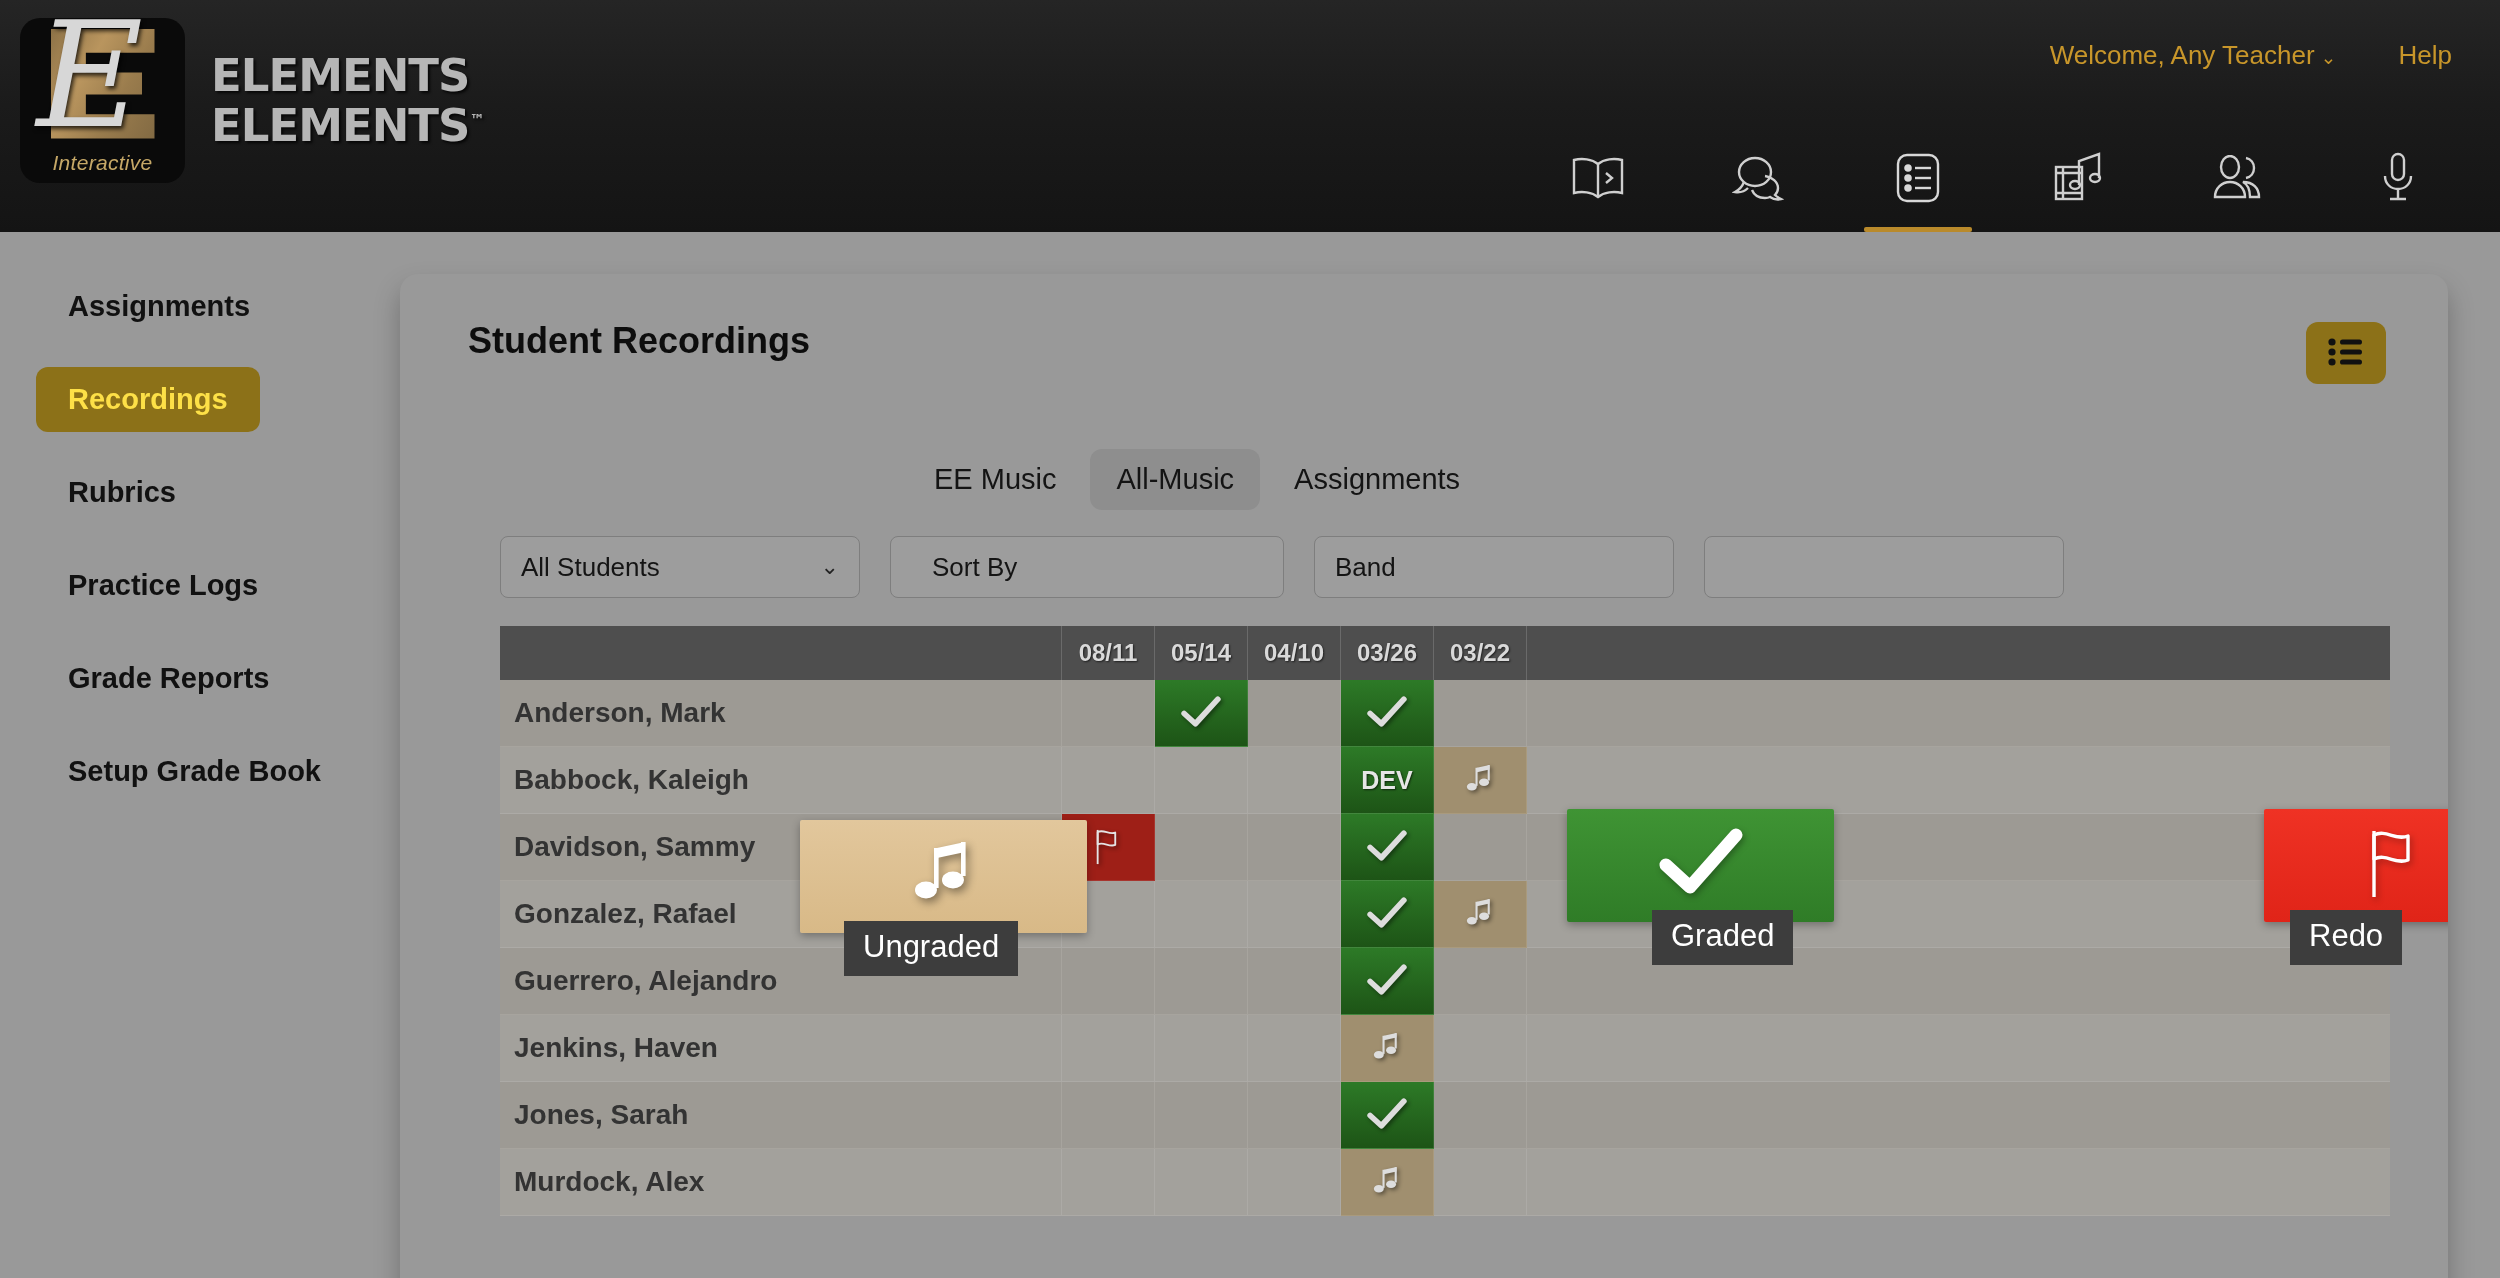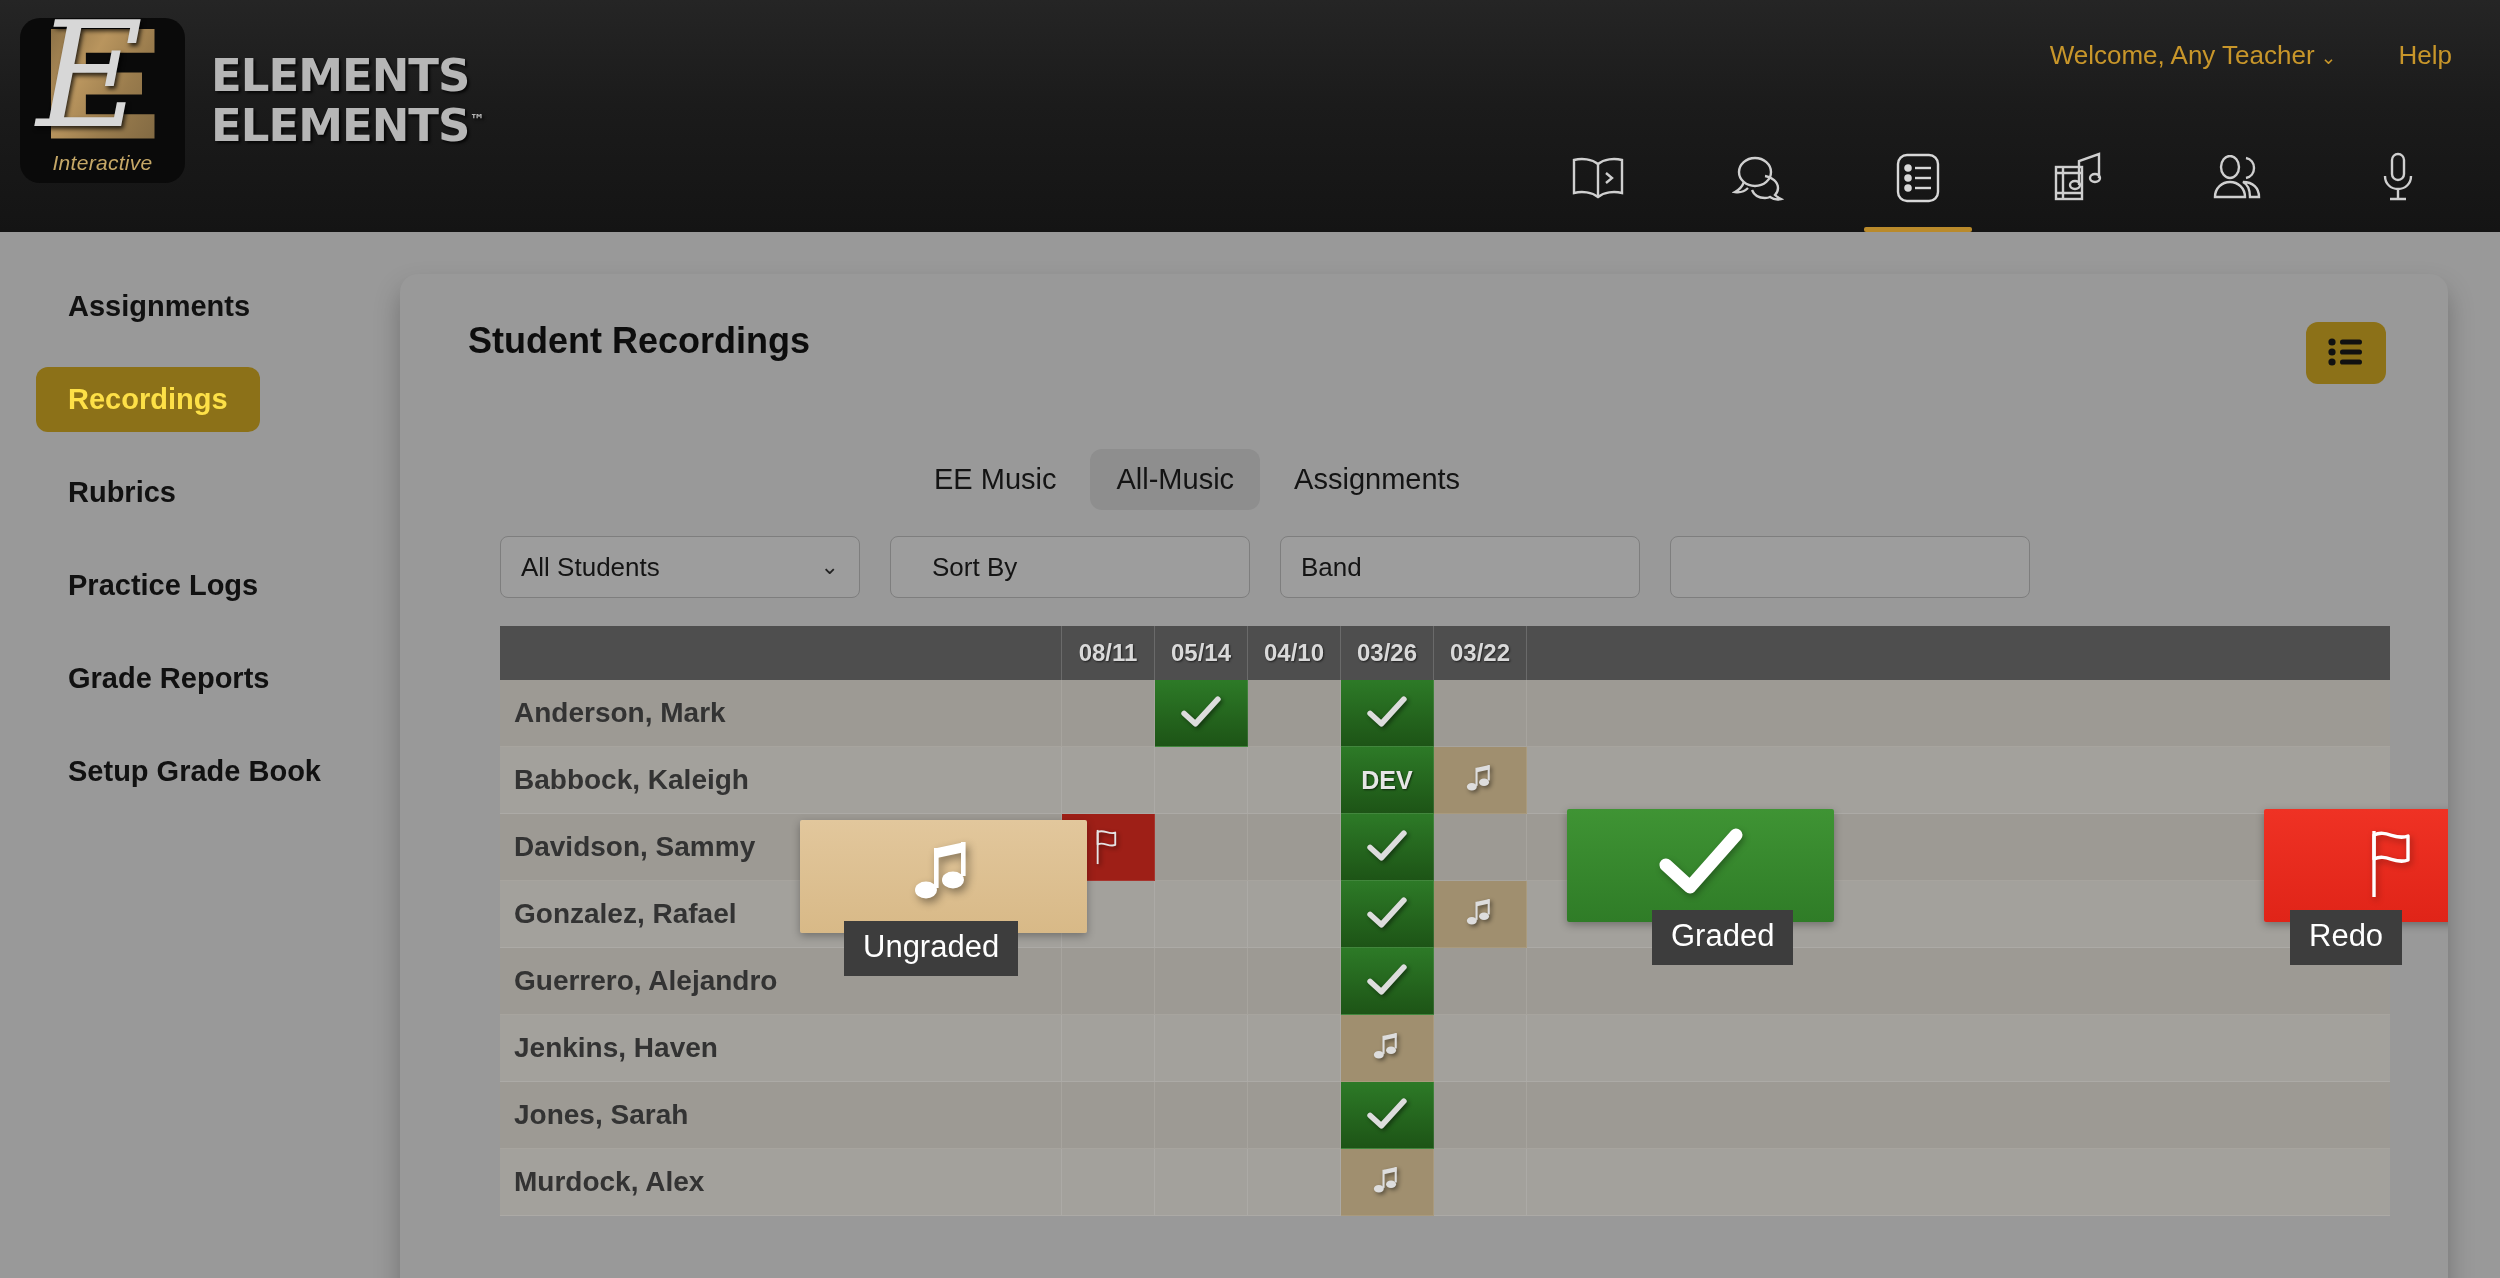--- a/index.html
+++ b/index.html
@@ -136,21 +136,21 @@
     display: flex; gap: 30px;
   }
   .sel {
     height: 62px; border: 1px solid #7e7e7e; border-radius: 8px;
     background: #9d9d9d;
     display: flex; align-items: center;
     padding: 0 20px; font-size: 26px; color: #141414;
     position: relative; cursor: pointer; white-space: nowrap;
   }
   .sel.w1 { width: 360px; }
-  .sel.w2 { width: 360px; padding-left: 41px; }
+  .sel.w2 { width: 394px; padding-left: 41px; }
   .sel.w3 { width: 360px; }
   .sel.w4 { width: 360px; }
   .sel .chev { position: absolute; right: 20px; font-size: 22px; color: #222; }
 
   
   .grid {
     position: absolute; left: 100px; top: 352px;
     width: 1890px;
   }
   .grid-head {

